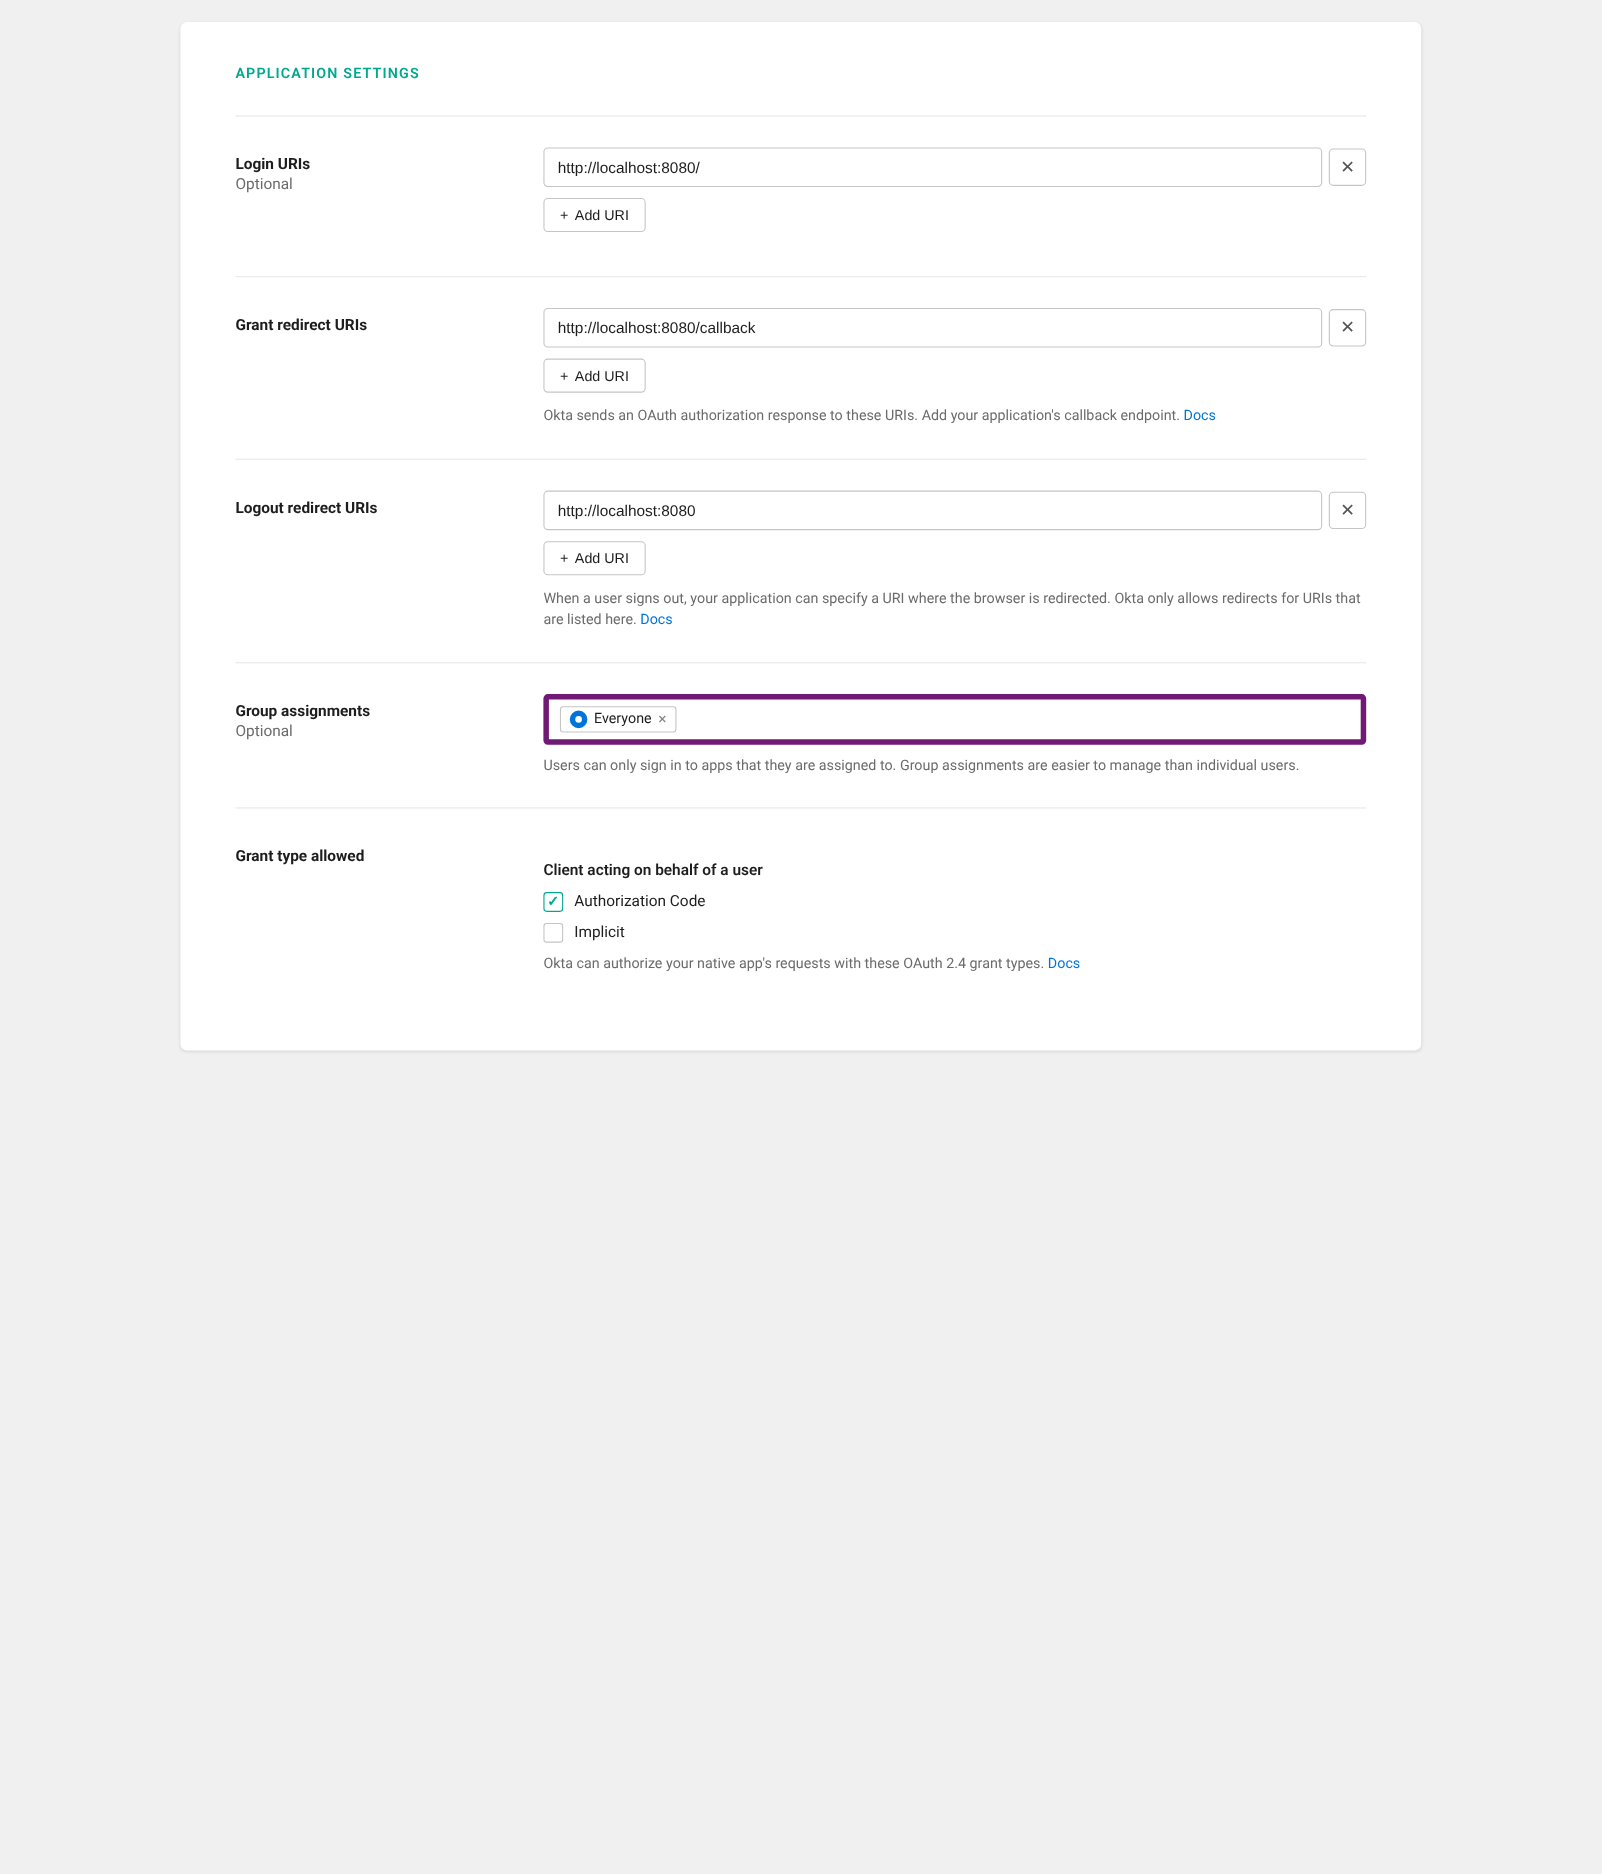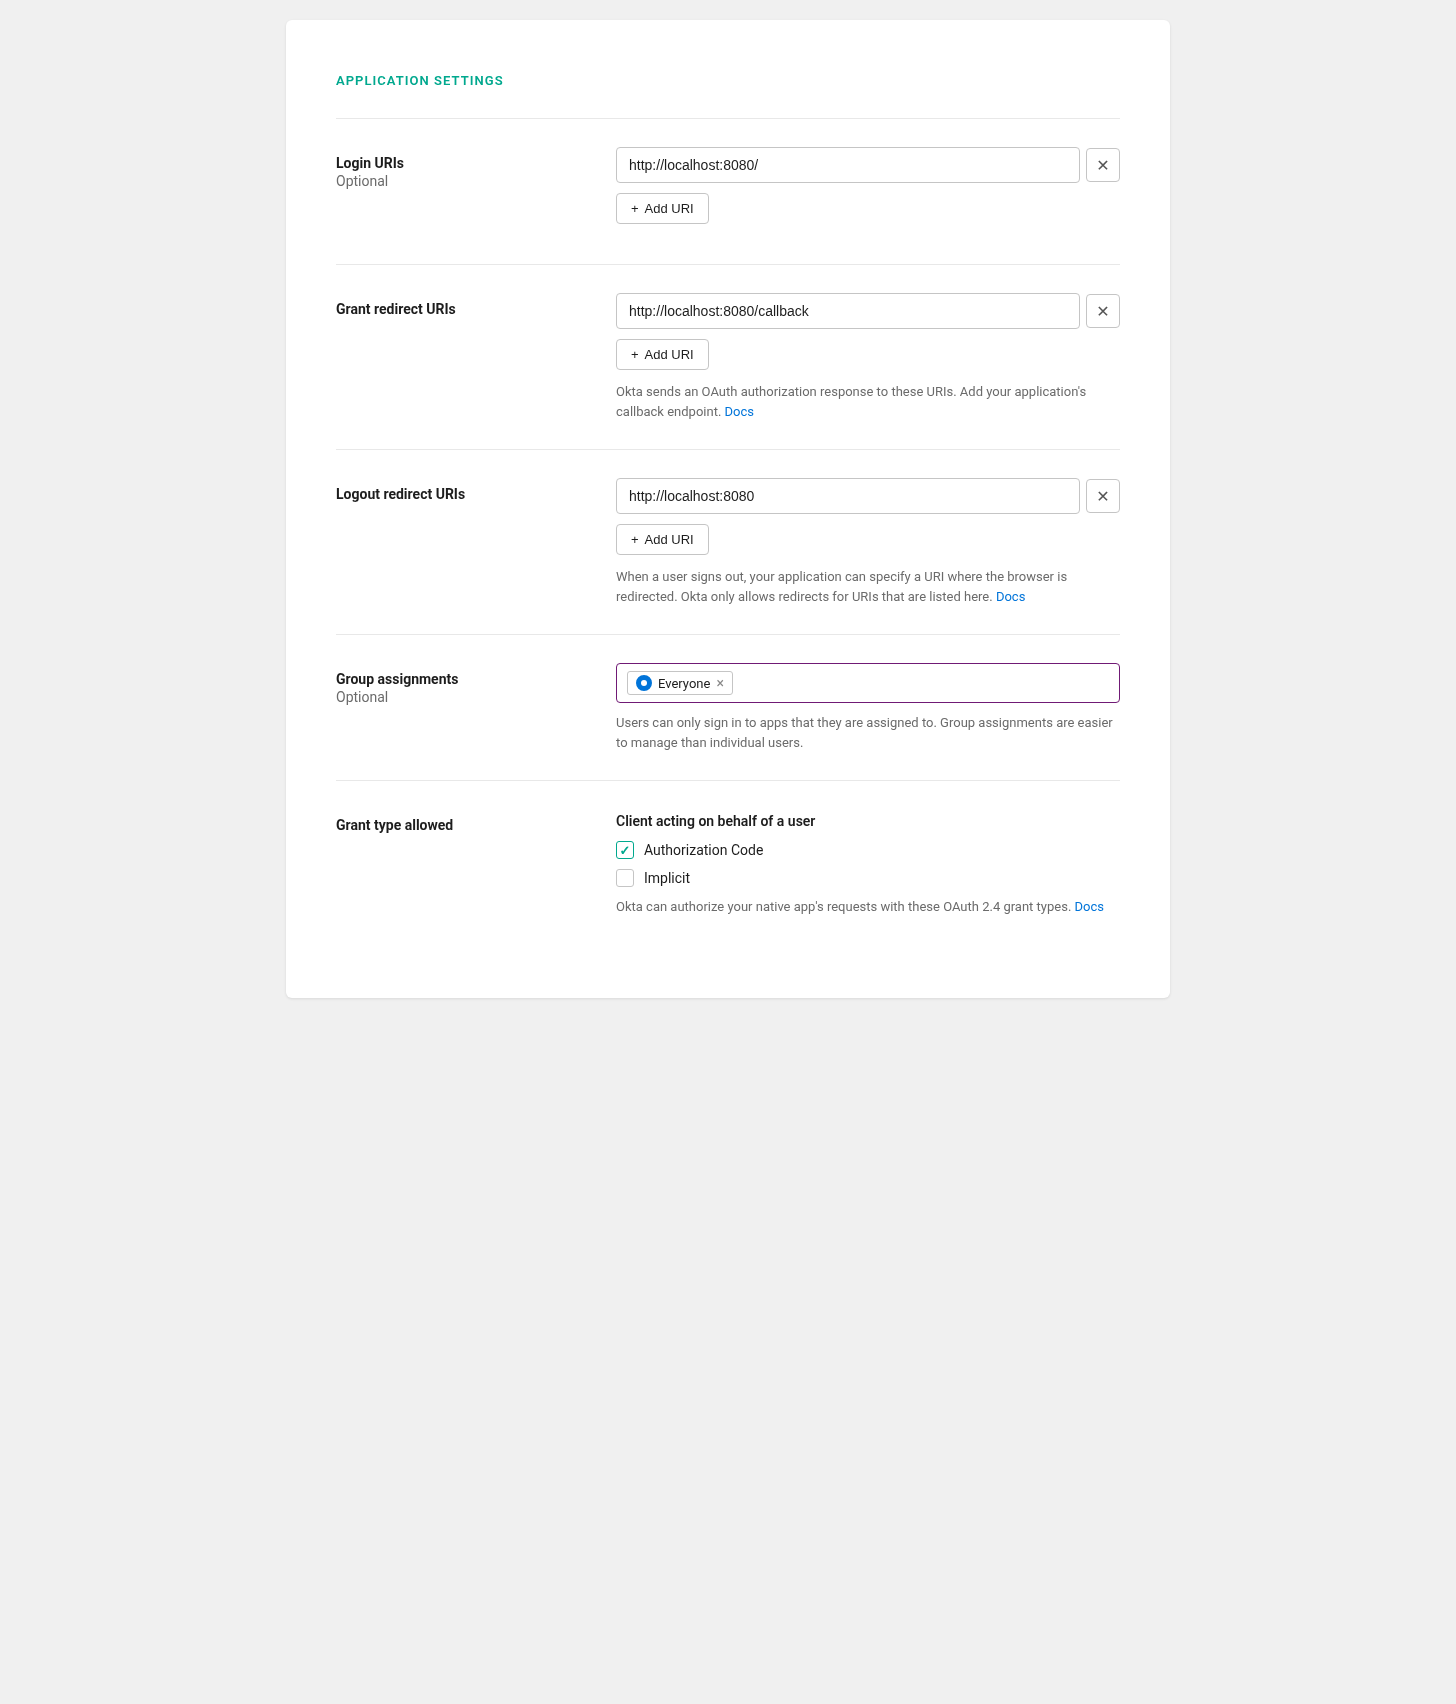--- a/index.html
+++ b/index.html
@@ -14,22 +14,22 @@
       display: flex;
       justify-content: center;
       align-items: flex-start;
       min-height: 100vh;
       padding: 20px;
     }
 
     .card {
       background: #ffffff;
       border-radius: 6px;
-      padding: 53px 50px;
-      width: 884px;
+      padding: 40px 50px;
+      width: 1128px;
       box-shadow: 0 1px 3px rgba(0,0,0,0.1);
     }
 
     .section-title {
       color: #00a88e;
       font-size: 13px;
       font-weight: 600;
       letter-spacing: 0.08em;
       text-transform: uppercase;
       margin-bottom: 30px;
@@ -123,21 +123,21 @@
       text-decoration: none;
     }
 
     .divider {
       border: none;
       border-top: 1px solid #e8e8e8;
       margin: 4px 0 28px 0;
     }
 
     .group-tag-input {
-      border: 1px solid #701a75;
+      border: 5px solid #701a75;
       border-radius: 4px;
       padding: 6px 10px;
       display: flex;
       align-items: center;
       flex-wrap: wrap;
       gap: 6px;
       min-height: 40px;
       background: #fff;
     }
 
@@ -173,21 +173,21 @@
     }
 
     .tag-remove {
       color: #888;
       cursor: pointer;
       font-size: 14px;
       line-height: 1;
     }
 
     .grant-type-section {
-      margin-top: 4px;
+      margin-top: 20px;
     }
 
     .grant-type-group-label {
       font-size: 14px;
       font-weight: 600;
       color: #1d1d1d;
       margin-bottom: 12px;
     }
 
     .checkbox-row {

